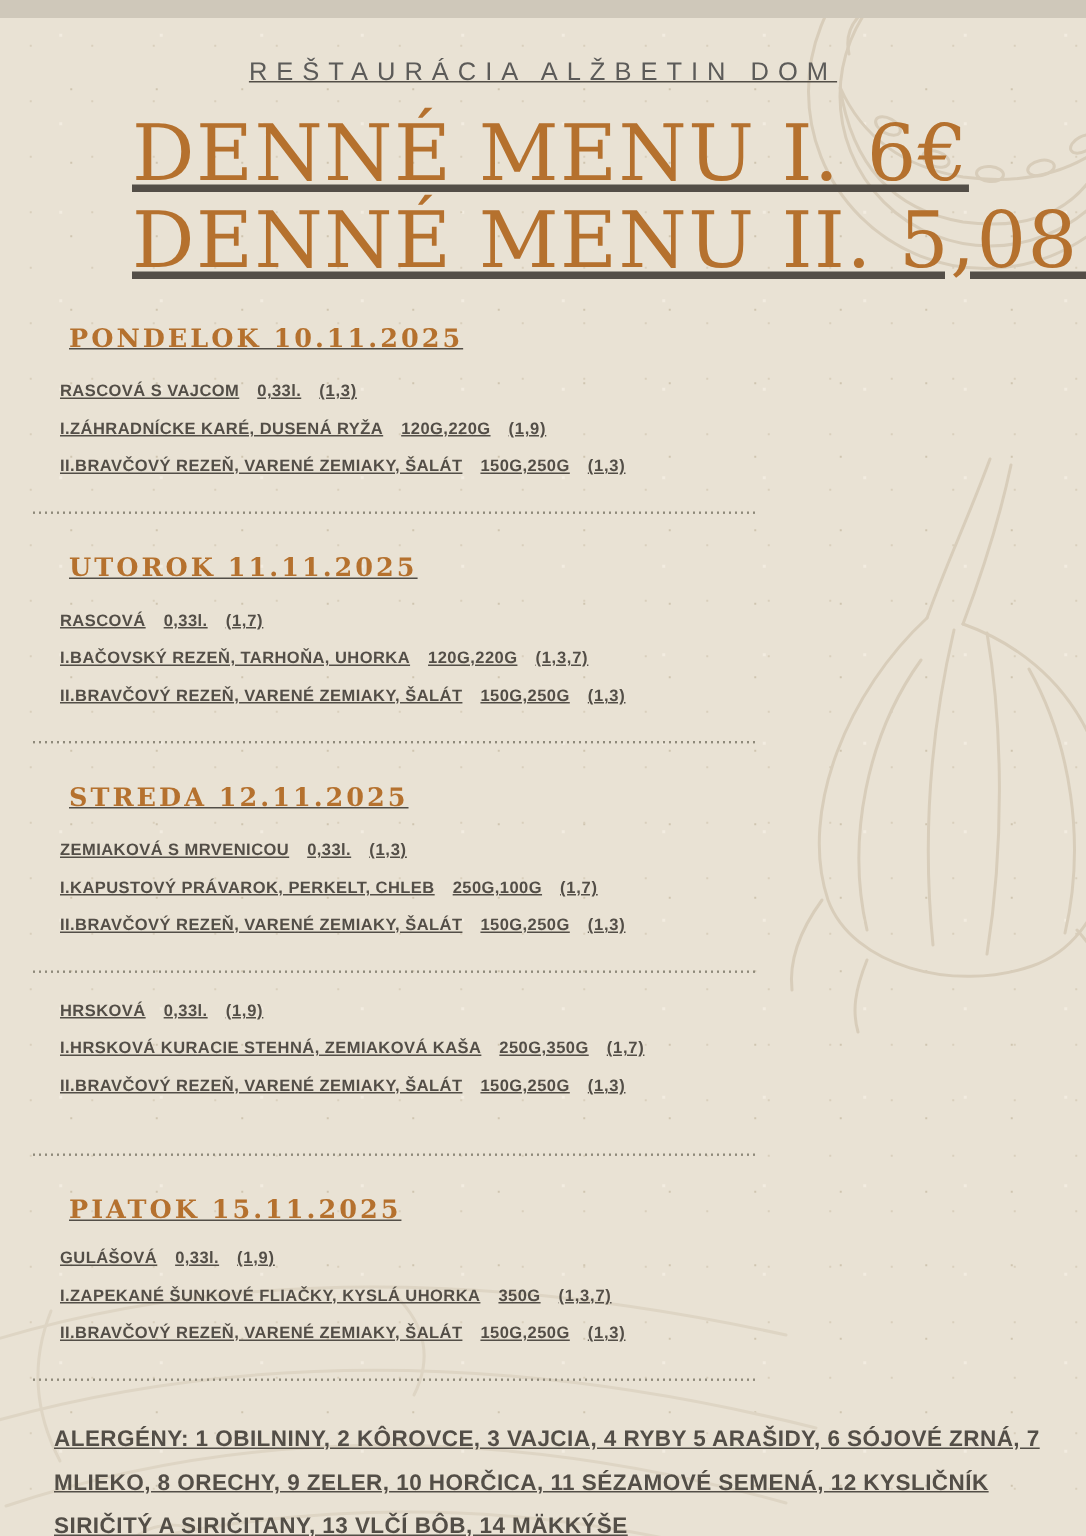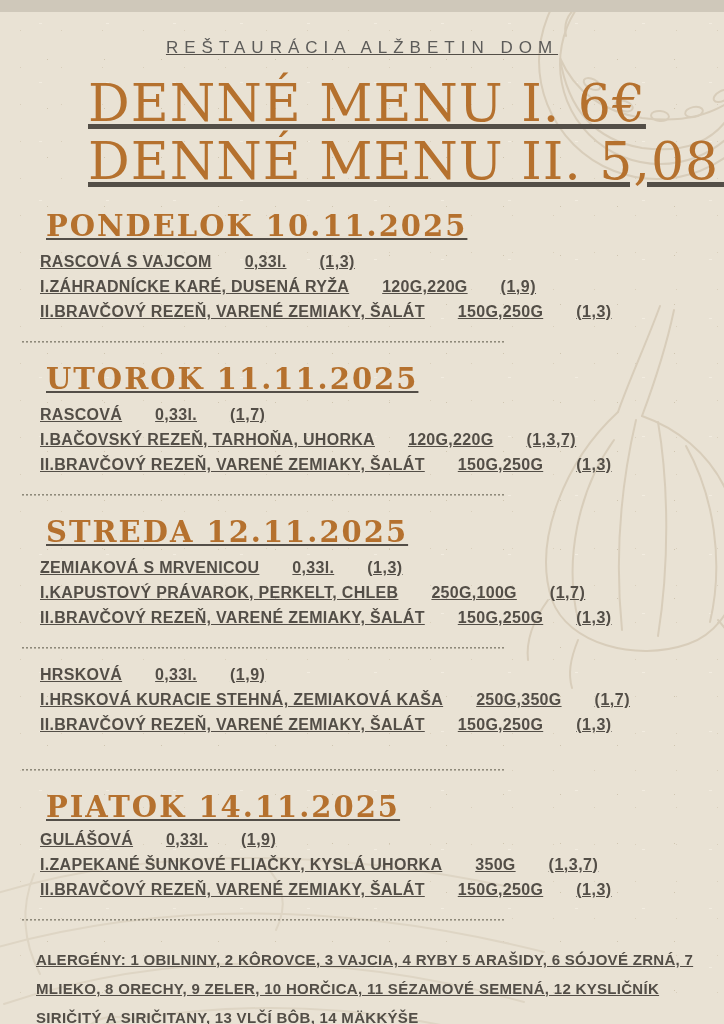--- a/index.html
+++ b/index.html
@@ -45,32 +45,32 @@
     line-height: 58px;
     letter-spacing: 1px;
     color: #b5712e;
     white-space: nowrap;
   }
   .day-section { }
   .day-header {
     margin: 20px 0 0 46px;
     font-family: "DejaVu Serif", "Liberation Serif", serif;
     font-weight: 700;
-    font-size: 29px;
+    font-size: 17px;
     line-height: 32px;
     letter-spacing: 2px;
     color: #b5712e;
     white-space: nowrap;
   }
   .day-items { margin: 7px 0 0 40px; }
   .item-row {
     display: flex;
     align-items: flex-end;
-    gap: 33px;
-    font-size: 16px;
+    gap: 12px;
+    font-size: 11px;
     font-weight: 700;
     line-height: 25px;
     letter-spacing: 0.3px;
     white-space: nowrap;
   }
   .item-allergens { letter-spacing: 0.5px; }
   .divider {
     margin: 17px 0 0 22px;
     width: 483px;
     height: 2px;
@@ -230,21 +230,21 @@
           <span>II.BRAVČOVÝ REZEŇ, VARENÉ ZEMIAKY, ŠALÁT</span>
           <span>150G,250G</span>
           <span class="item-allergens">(1,3)</span>
         </div>
       </div>
     </div>
 
     <div class="divider gap-lg"></div>
 
     <div class="day-section tight">
-      <div class="day-header">PIATOK 14.11.2025</div>
+      <div class="day-header">PIATOK 15.11.2025</div>
       <div class="day-items">
         <div class="item-row">
           <span>GULÁŠOVÁ</span>
           <span>0,33l.</span>
           <span class="item-allergens">(1,9)</span>
         </div>
         <div class="item-row">
           <span>I.ZAPEKANÉ ŠUNKOVÉ FLIAČKY, KYSLÁ UHORKA</span>
           <span>350G</span>
           <span class="item-allergens">(1,3,7)</span>

